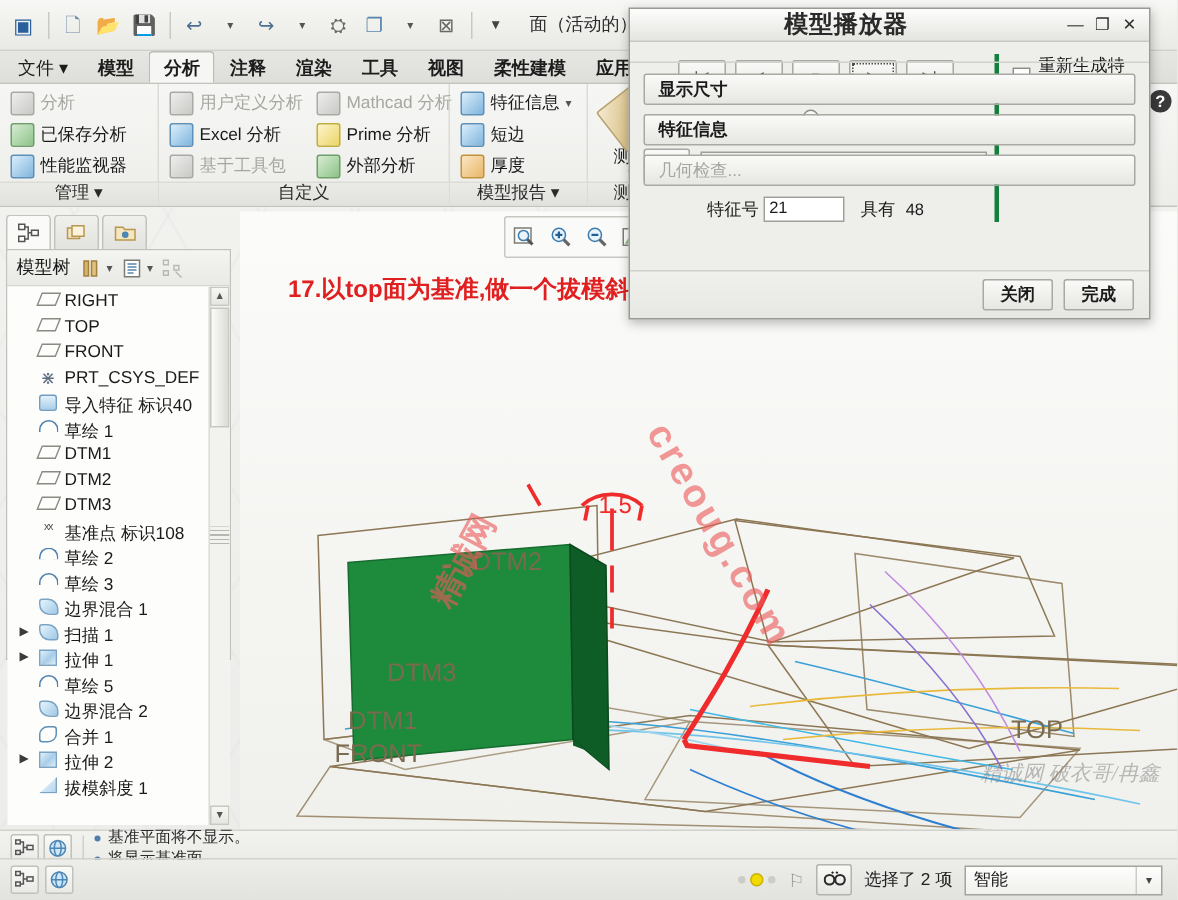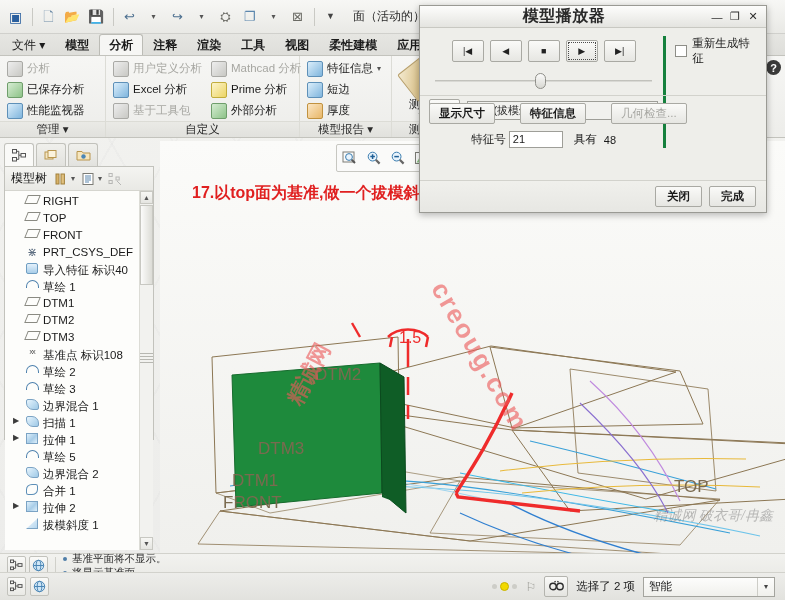--- a/index.html
+++ b/index.html
@@ -443,21 +443,21 @@
   .chk-row { display: flex; align-items: center; gap: 5px; margin-bottom: 9px; font-size: 11.5px; }
   .chkbox {
     width: 12px; height: 12px;
     background: #fff; border: 1px solid #8e8e88;
     flex: 0 0 12px;
   }
   .dlg-actionbar {
     position: absolute; left: 0; right: 0; bottom: 62px;
     border-top: 1px solid #d2d2cc;
     padding: 7px 9px 0 9px;
-    display: flex; gap: 25px;
+    display: flex; gap: 6px; flex-direction: column;
   }
   .abtn {
     height: 21px; padding: 0 9px;
     display: flex; align-items: center;
     background: linear-gradient(180deg,#fafaf8,#e6e6e2);
     border: 1px solid #a9a9a3; border-radius: 2px;
     font-size: 11.5px; font-weight: bold;
     white-space: nowrap;
   }
   .abtn.dim { color: #a6a6a1; font-weight: normal; }

